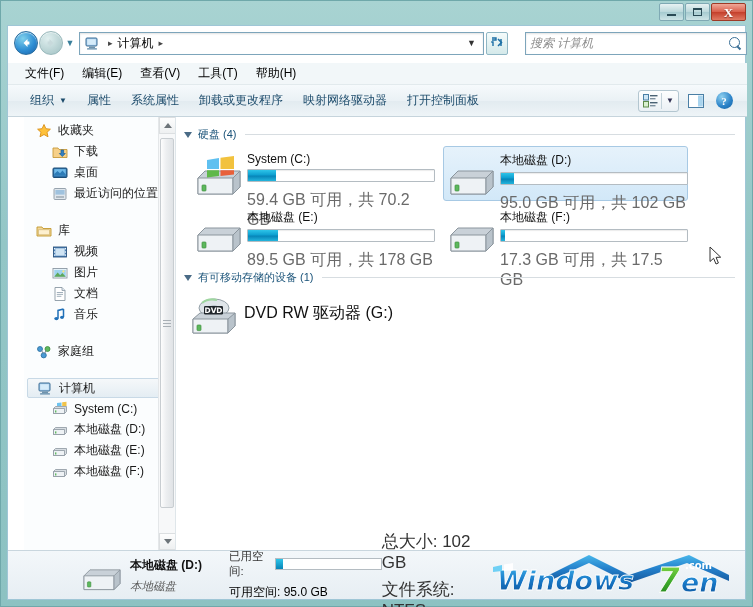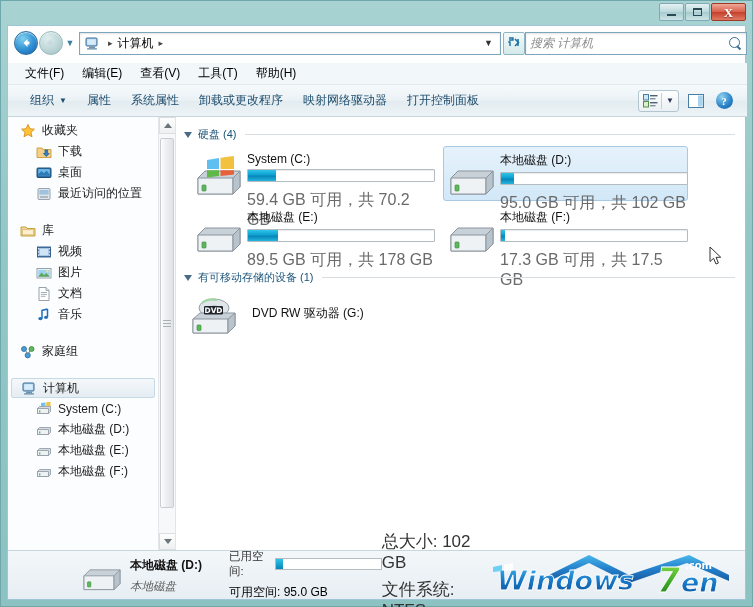--- a/index.html
+++ b/index.html
@@ -71,21 +71,21 @@
   .addr-caret { margin-left:auto; color:#333; font-size:9px; padding-right:5px; }
 
   .refreshbtn {
     width:22px; height:23px; margin-left:2px; flex:0 0 auto;
     border:1px solid #8fb6c4; border-radius:2px;
     background: linear-gradient(180deg,#f4fbfb,#d4e9ea);
     display:flex; align-items:center; justify-content:center;
     color:#1d6fa5; font-size:12px; font-weight:bold;
   }
   .searchbox {
-    width:222px; height:23px; margin-left:0; flex:0 0 auto;
+    width:222px; height:23px; margin-left:17px; flex:0 0 auto;
     background:#fff; border:1px solid #7da5bb;
     display:flex; align-items:center; padding:0 4px;
     box-shadow: inset 0 1px 2px rgba(0,0,0,.12);
   }
   .search-ph { font-style:italic; color:#8d8d8d; font-size:12px; flex:1; }
   .mag { width:13px; height:13px; position:relative; flex:0 0 auto; }
   .mag::before { content:""; position:absolute; left:0; top:0; width:9px; height:9px; border:1.6px solid #3a6f96; border-radius:50%; }
   .mag::after { content:""; position:absolute; left:8px; top:8px; width:5px; height:1.8px; background:#3a6f96; transform:rotate(45deg); transform-origin:left center; }
 
   
@@ -113,21 +113,21 @@
   .iconbtn { width:22px; height:20px; display:flex; align-items:center; justify-content:center; }
   .helpbtn {
     width:17px; height:17px; border-radius:50%;
     background: radial-gradient(circle at 34% 28%, #8ed0ef 0%, #2a82c8 58%, #17619f 100%);
     color:#fff; font-size:11px; font-weight:bold; display:flex; align-items:center; justify-content:center;
     font-family:"Liberation Serif",serif;
   }
 
   
   #navpane {
-    position:absolute; left:7px; top:116px; width:150px; bottom:56px;
+    position:absolute; left:23px; top:116px; width:150px; bottom:56px;
     background:#fbfdfe; overflow:hidden;
   }
   #navscroll { position:absolute; left:157px; top:116px; width:17px; bottom:56px; background:#f6f7f8; border-left:1px solid #e4e7e9;}
   #contentpane {
     position:absolute; left:174px; top:116px; right:7px; bottom:56px;
     background:#ffffff; border-left:1px solid #dfe6ea; overflow:hidden;
   }
   #detailspane {
     position:absolute; left:7px; bottom:7px; right:7px; height:49px;
     background: linear-gradient(180deg,#f3f7fa 0%, #e7eef3 100%);
@@ -182,21 +182,21 @@
   .tile-name { font-size:12px; color:#111; margin-bottom:3px; }
   .bar-outer {
     width:188px; height:13px; background:#fff;
     border:1px solid #b4bcc2; border-radius:1px; overflow:hidden;
     box-shadow: inset 0 1px 1px rgba(0,0,0,.08);
   }
   .bar-fill { height:100%; background:linear-gradient(180deg,#2ec4e8 0%, #0e9fd0 45%, #0785b8 55%, #23b5dd 100%); }
   .tile-sub { font-size:16px; color:#6a6a6a; margin-top:8px; }
 
   .dvdrow { display:flex; align-items:center; padding-left:14px; margin-top:2px; }
-  .dvd-name { font-size:12px; color:#111; margin-left:14px; }
+  .dvd-name { font-size:16px; color:#111; margin-left:6px; }
 
   
   .dp-ico { width:44px; height:36px; margin:0 6px 0 72px; position:relative; flex:0 0 auto; }
   .dp-col1 { width:120px; }
   .dp-title { font-size:12px; color:#111; font-weight:bold; }
   .dp-sub { font-size:11.5px; color:#5c5c5c; margin-top:5px;font-style:italic; }
   .dp-col2 { width:185px; }
   .dp-lblrow { display:flex; align-items:center; font-size:11.5px; color:#333; }
   .dp-bar { width:125px; height:12px; background:#fff; border:1px solid #b4bcc2; margin-left:4px; overflow:hidden; }
   .dp-bar-fill { height:100%; background:linear-gradient(180deg,#2ec4e8,#0785b8); }

